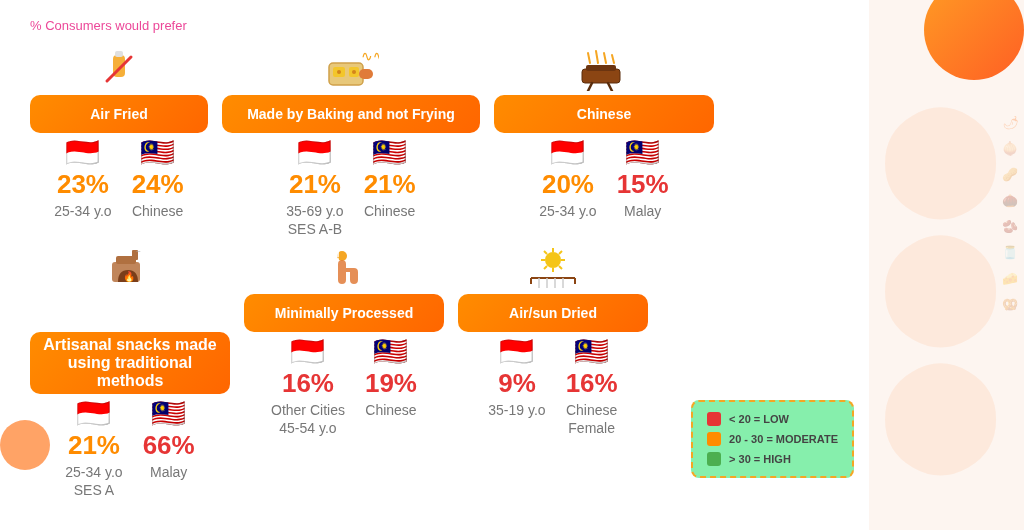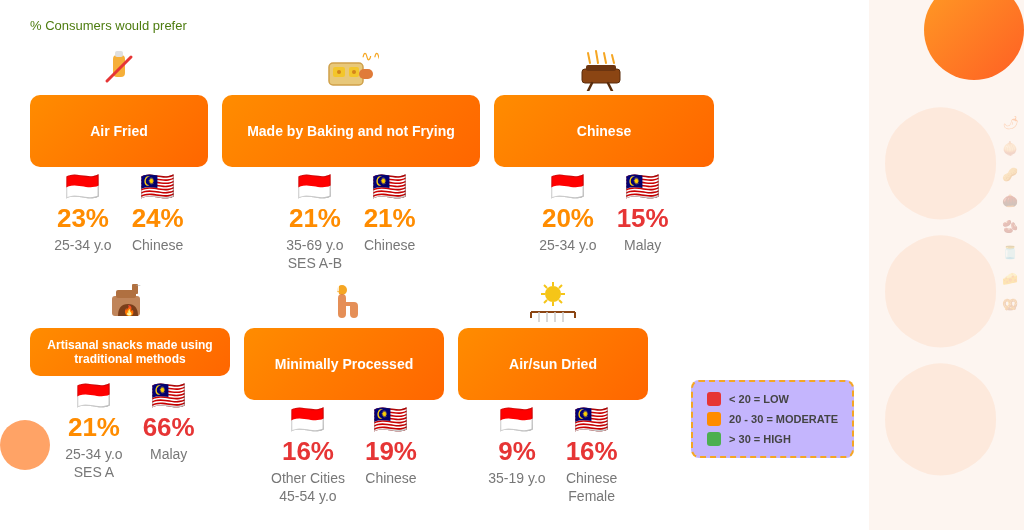--- a/index.html
+++ b/index.html
@@ -14,38 +14,38 @@
 
     .main-content {
       position: relative;
       z-index: 1;
       padding: 18px 20px 10px 30px;
       width: 840px;
     }
 
     .title {
       font-size: 13px;
-      color: #4d7c0f;
+      color: #ec4899;
       margin-bottom: 14px;
       font-weight: 400;
     }
 
     .row {
       display: flex;
       gap: 14px;
       align-items: flex-start;
     }
 
     .card-label {
       background: linear-gradient(135deg, #ff8c00, #ff6600);
       color: white;
       font-weight: bold;
       font-size: 14px;
       border-radius: 10px;
-      padding: 28px 18px;
+      padding: 11px 18px;
       text-align: center;
       width: 100%;
     }
 
     .card-label.wide {
       font-size: 13px;
     }
 
     .card-stats {
       display: flex;
@@ -97,25 +97,25 @@
     .card-baking { width: 258px; }
     .card-roasted { width: 220px; }
     .card-artisanal { width: 200px; }
     .card-minimally { width: 200px; }
     .card-air-sun { width: 190px; }
 
     
     .legend {
       position: absolute;
       right: 170px;
-      bottom: 72px;
+      bottom: 52px;
       border: 2px dashed #f5a623;
       border-radius: 8px;
       padding: 10px 14px;
-      background: #c4b5fd;
+      background: #86efac;
       z-index: 2;
     }
 
     .legend-item {
       display: flex;
       align-items: center;
       gap: 8px;
       margin-bottom: 6px;
       font-size: 11px;
       color: #444;
@@ -291,21 +291,21 @@
 
           <path d="M10 36 Q10 24 20 24 Q30 24 30 36" fill="#7a3e1a"></path>
 
           <text x="15" y="34" font-size="10" fill="#f5a623">🔥</text>
 
           <rect x="24" y="4" width="6" height="10" rx="1" fill="#b07040"></rect>
 
           <text x="28" y="8" font-size="8" fill="#aaa">~</text>
         </svg>
       </div>
-      <div class="card-label wide" style="font-size:12px;padding:10px 12px;">Artisanal snacks made using traditional methods</div>
+      <div class="card-label wide" style="font-size:16px;padding:4px 12px;margin-top:38px;">Artisanal snacks made using traditional methods</div>
       <div class="card-stats">
         <div class="stat-item">
           <div class="flag-icon">🇮🇩</div>
           <div class="stat-pct orange">21%</div>
           <div class="stat-label" style="white-space:pre-line;">25-34 y.o
 SES A</div>
         </div>
         <div class="stat-item">
           <div class="flag-icon">🇲🇾</div>
           <div class="stat-pct red">66%</div>

